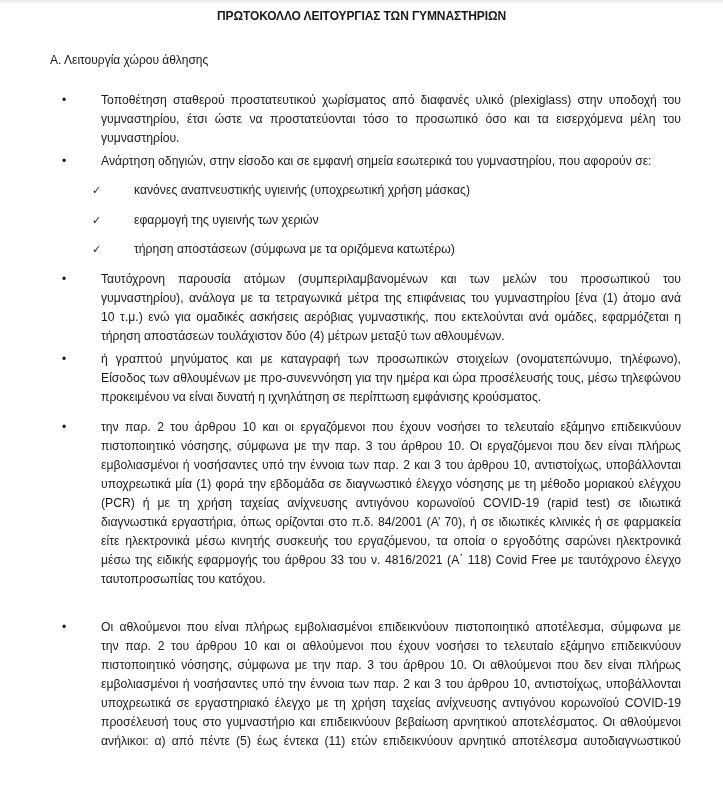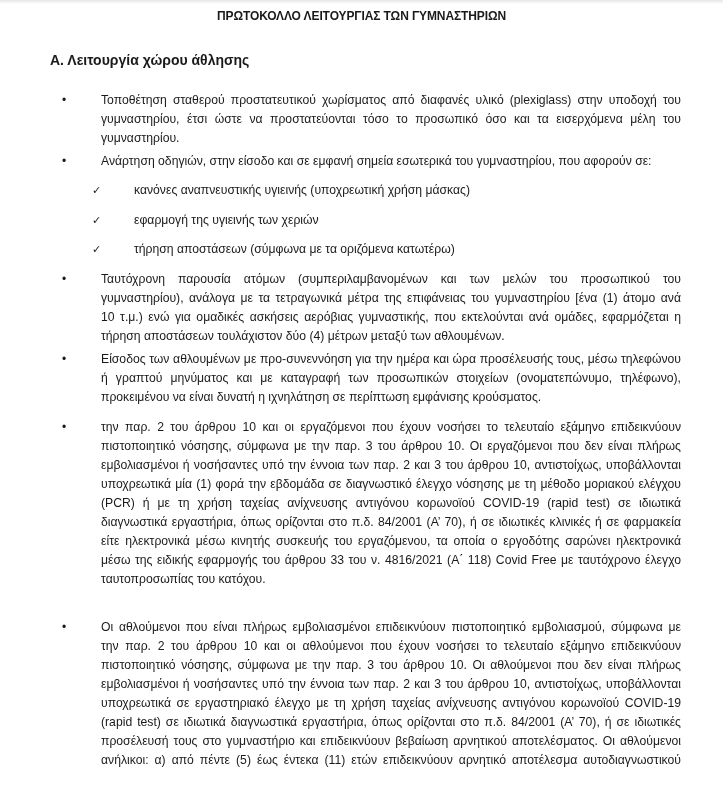--- a/index.html
+++ b/index.html
@@ -34,22 +34,22 @@
       text-align: center;
       font-size: 12px;
       font-weight: bold;
       letter-spacing: -0.1px;
       line-height: 16px;
     }
     .section-heading {
       position: absolute;
       top: 52px;
       left: 50px;
-      font-size: 14px;
-      font-weight: bold;
+      font-size: 12px;
+      font-weight: normal;
       line-height: 16px;
     }
     .bullet {
       position: absolute;
       left: 62px;
       width: 610px;
       font-size: 12.2px;
       line-height: 19px;
     }
     .bullet .dot {
@@ -138,22 +138,22 @@
       <span class="line">Ταυτόχρονη παρουσία ατόμων (συμπεριλαμβανομένων και των μελών του προσωπικού του</span>
       <span class="line">γυμναστηρίου), ανάλογα με τα τετραγωνικά μέτρα της επιφάνειας του γυμναστηρίου [ένα (1) άτομο ανά</span>
       <span class="line">10 τ.μ.) ενώ για ομαδικές ασκήσεις αερόβιας γυμναστικής, που εκτελούνται ανά ομάδες, εφαρμόζεται η</span>
       <span class="line last">τήρηση αποστάσεων τουλάχιστον δύο (4) μέτρων μεταξύ των αθλουμένων.</span>
     </span>
   </div>
 
   <div class="bullet" style="top:350px;">
     <span class="dot">•</span>
     <span class="text">
+      <span class="line">ή γραπτού μηνύματος και με καταγραφή των προσωπικών στοιχείων (ονοματεπώνυμο, τηλέφωνο),</span>
       <span class="line">Είσοδος των αθλουμένων με προ-συνεννόηση για την ημέρα και ώρα προσέλευσής τους, μέσω τηλεφώνου</span>
-      <span class="line">ή γραπτού μηνύματος και με καταγραφή των προσωπικών στοιχείων (ονοματεπώνυμο, τηλέφωνο),</span>
       <span class="line last">προκειμένου να είναι δυνατή η ιχνηλάτηση σε περίπτωση εμφάνισης κρούσματος.</span>
     </span>
   </div>
 
   <div class="bullet" style="top:418px;">
     <span class="dot">•</span>
     <span class="text">
       <span class="line">την παρ. 2 του άρθρου 10 και οι εργαζόμενοι που έχουν νοσήσει το τελευταίο εξάμηνο επιδεικνύουν</span>
       <span class="line">πιστοποιητικό νόσησης, σύμφωνα με την παρ. 3 του άρθρου 10. Οι εργαζόμενοι που δεν είναι πλήρως</span>
       <span class="line">εμβολιασμένοι ή νοσήσαντες υπό την έννοια των παρ. 2 και 3 του άρθρου 10, αντιστοίχως, υποβάλλονται</span>
@@ -162,24 +162,23 @@
       <span class="line">διαγνωστικά εργαστήρια, όπως ορίζονται στο π.δ. 84/2001 (Α’ 70), ή σε ιδιωτικές κλινικές ή σε φαρμακεία</span>
       <span class="line">είτε ηλεκτρονικά μέσω κινητής συσκευής του εργαζόμενου, τα οποία ο εργοδότης σαρώνει ηλεκτρονικά</span>
       <span class="line">μέσω της ειδικής εφαρμογής του άρθρου 33 του ν. 4816/2021 (Α΄ 118) Covid Free με ταυτόχρονο έλεγχο</span>
       <span class="line last">ταυτοπροσωπίας του κατόχου.</span>
     </span>
   </div>
 
   <div class="bullet" style="top:618px;">
     <span class="dot">•</span>
     <span class="text">
-      <span class="line">Οι αθλούμενοι που είναι πλήρως εμβολιασμένοι επιδεικνύουν πιστοποιητικό εμβολιασμού, σύμφωνα με</span>
+      <span class="line">Οι αθλούμενοι που είναι πλήρως εμβολιασμένοι επιδεικνύουν πιστοποιητικό αποτέλεσμα, σύμφωνα με</span>
       <span class="line">την παρ. 2 του άρθρου 10 και οι αθλούμενοι που έχουν νοσήσει το τελευταίο εξάμηνο επιδεικνύουν</span>
       <span class="line">πιστοποιητικό νόσησης, σύμφωνα με την παρ. 3 του άρθρου 10. Οι αθλούμενοι που δεν είναι πλήρως</span>
       <span class="line">εμβολιασμένοι ή νοσήσαντες υπό την έννοια των παρ. 2 και 3 του άρθρου 10, αντιστοίχως, υποβάλλονται</span>
       <span class="line">υποχρεωτικά σε εργαστηριακό έλεγχο με τη χρήση ταχείας ανίχνευσης αντιγόνου κορωνοϊού COVID-19</span>
-      <span class="line">(rapid test) σε ιδιωτικά διαγνωστικά εργαστήρια, όπως ορίζονται στο π.δ. 84/2001 (Α’ 70), ή σε ιδιωτικές</span>
       <span class="line">προσέλευσή τους στο γυμναστήριο και επιδεικνύουν βεβαίωση αρνητικού αποτελέσματος. Οι αθλούμενοι</span>
       <span class="line">ανήλικοι: α) από πέντε (5) έως έντεκα (11) ετών επιδεικνύουν αρνητικό αποτέλεσμα αυτοδιαγνωστικού</span>
     </span>
   </div>
 
 </div>
 
 </body></html>

